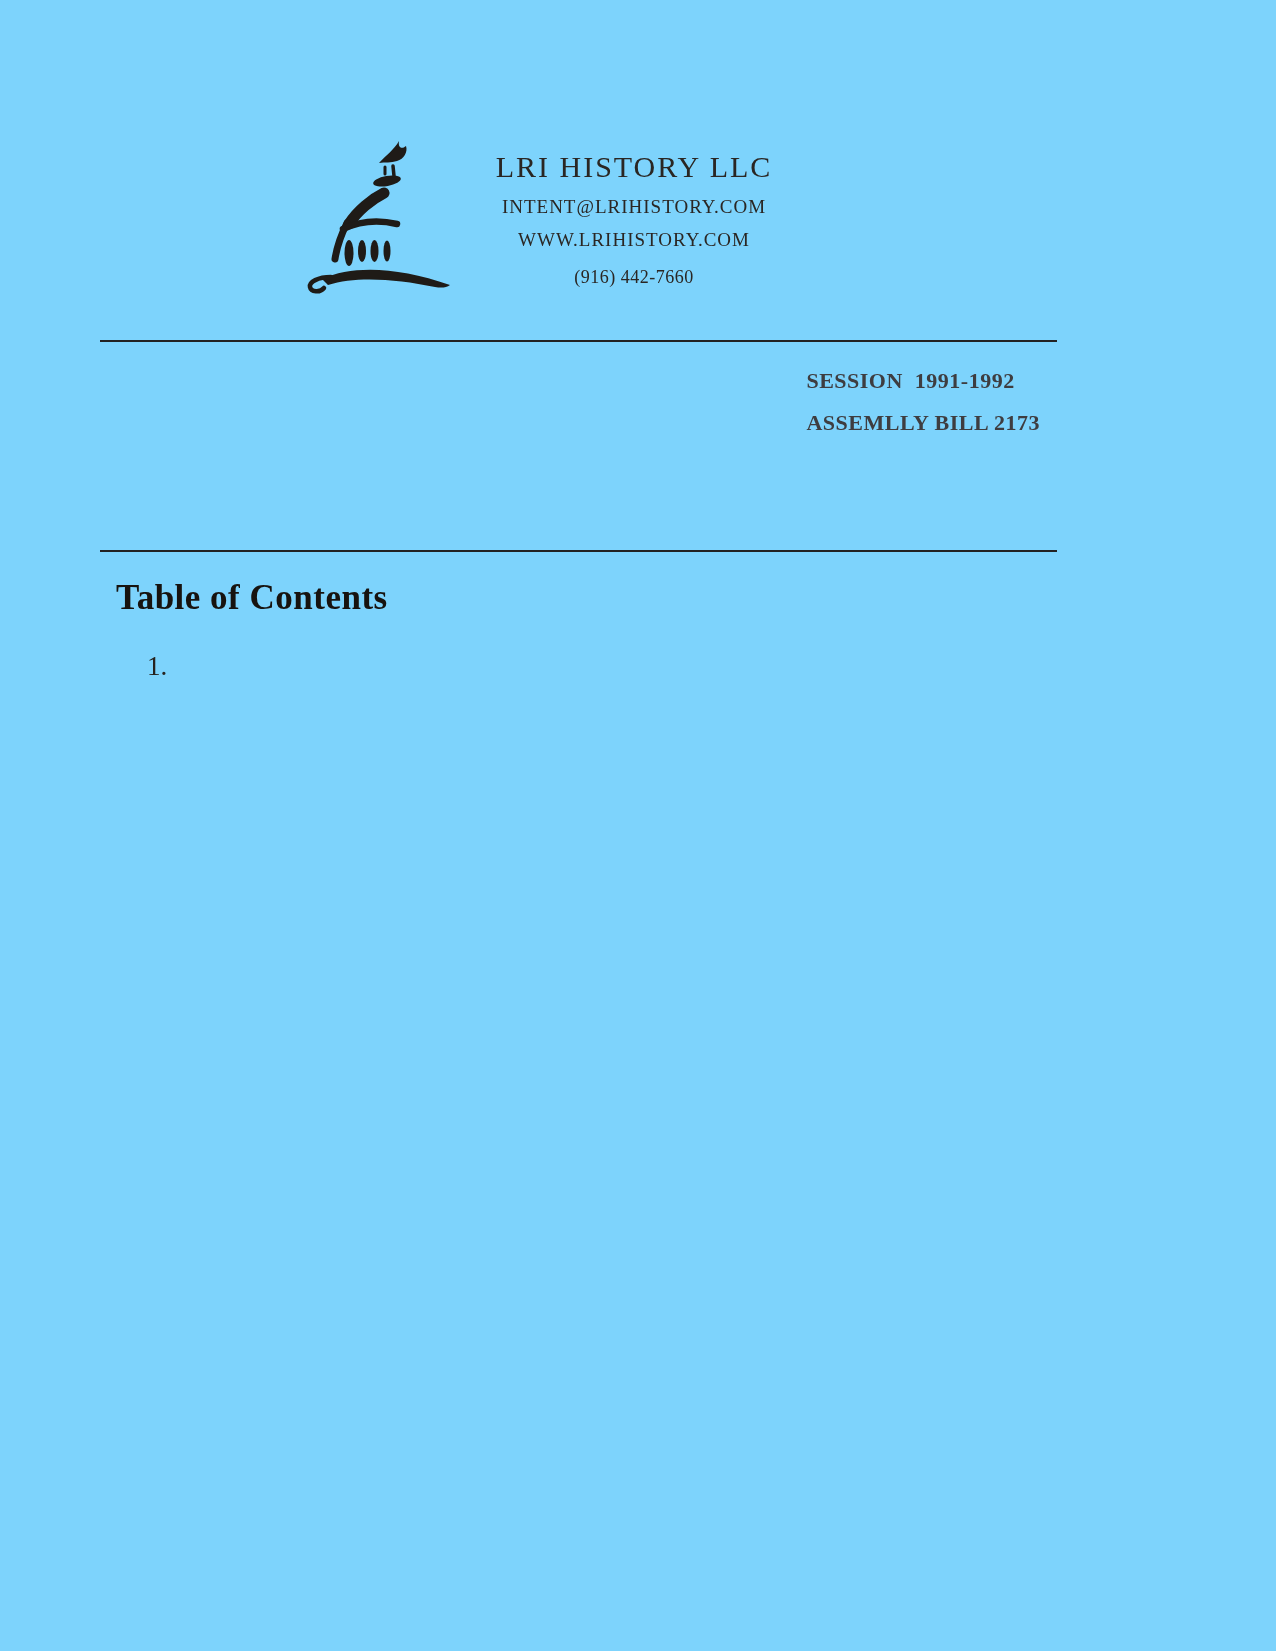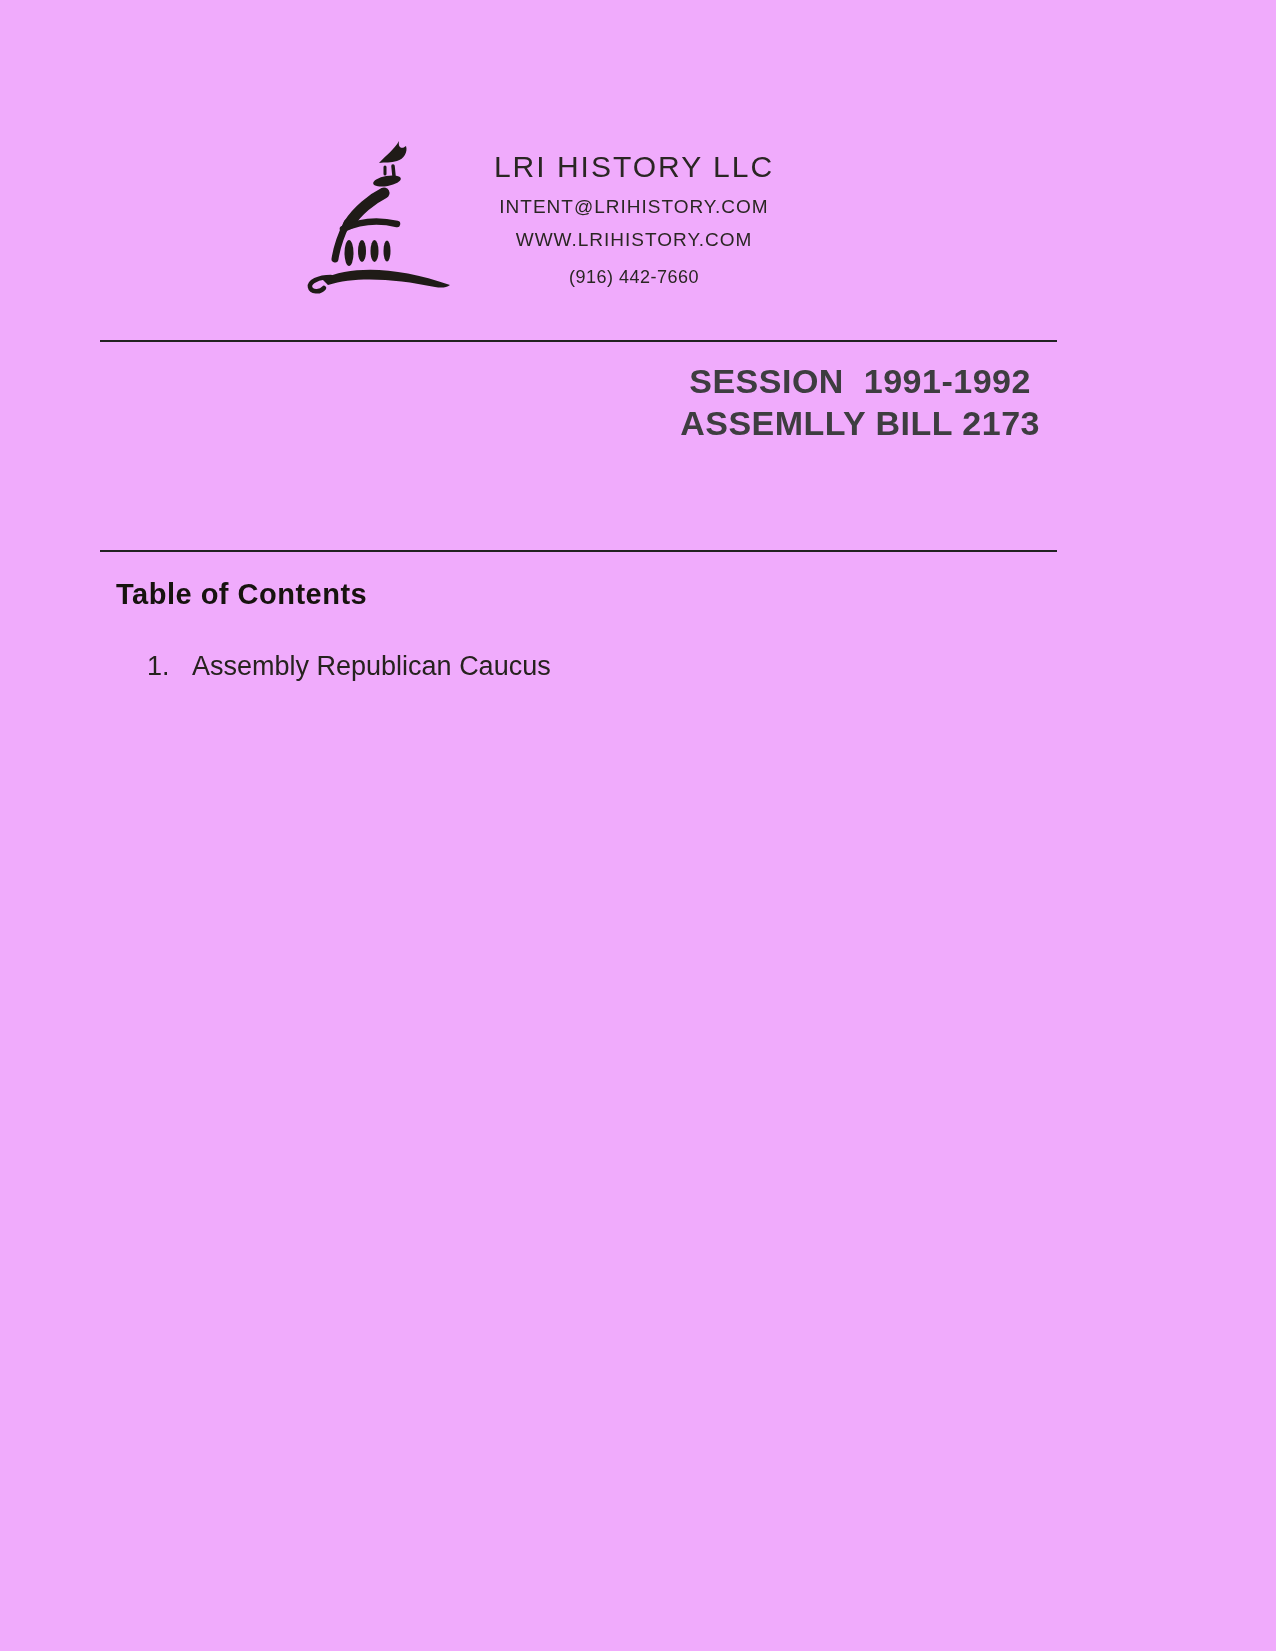--- a/index.html
+++ b/index.html
@@ -5,22 +5,22 @@
   html, body {
     margin: 0;
     padding: 0;
     background: #e8e8e8;
   }
   .page {
     position: relative;
     width: 1276px;
     height: 1651px;
     margin: 0 auto;
-    background: #f0abfc;
-    font-family: Liberation Sans, sans-serif;
+    background: #7dd3fc;
+    font-family: Liberation Serif, serif;
     color: #26221e;
     overflow: hidden;
   }
   .logo {
     position: absolute;
     left: 298px;
     top: 118px;
     width: 215px;
     height: 180px;
   }
@@ -57,33 +57,33 @@
     width: 957px;
     height: 2px;
     background: #222222;
   }
   .rule-top { top: 340px; }
   .rule-bottom { top: 550px; }
   .session-block {
     position: absolute;
     right: 236px;
     top: 360px;
-    text-align: center;
+    text-align: left;
     font-weight: bold;
-    font-size: 34px;
+    font-size: 22px;
     line-height: 42px;
     color: #3e3d40;
     letter-spacing: 0.5px;
   }
   .session-block div { white-space: pre; }
   .toc-heading {
     position: absolute;
     left: 116px;
     top: 578px;
-    font-size: 29px;
+    font-size: 35px;
     font-weight: bold;
     letter-spacing: 0.5px;
     color: #17130f;
     white-space: nowrap;
   }
   .toc-list {
     position: absolute;
     left: 147px;
     top: 649px;
     font-size: 27px;
@@ -149,17 +149,16 @@
     <div>ASSEMLLY BILL 2173</div>
   </div>
 
   <div class="rule rule-bottom"></div>
 
   <div class="toc-heading">Table of Contents</div>
 
   <div class="toc-list">
     <div class="toc-item">
       <span class="toc-num">1.</span>
-      <span class="toc-label">Assembly Republican Caucus</span>
     </div>
   </div>
 
 </div>
 
 </body></html>

